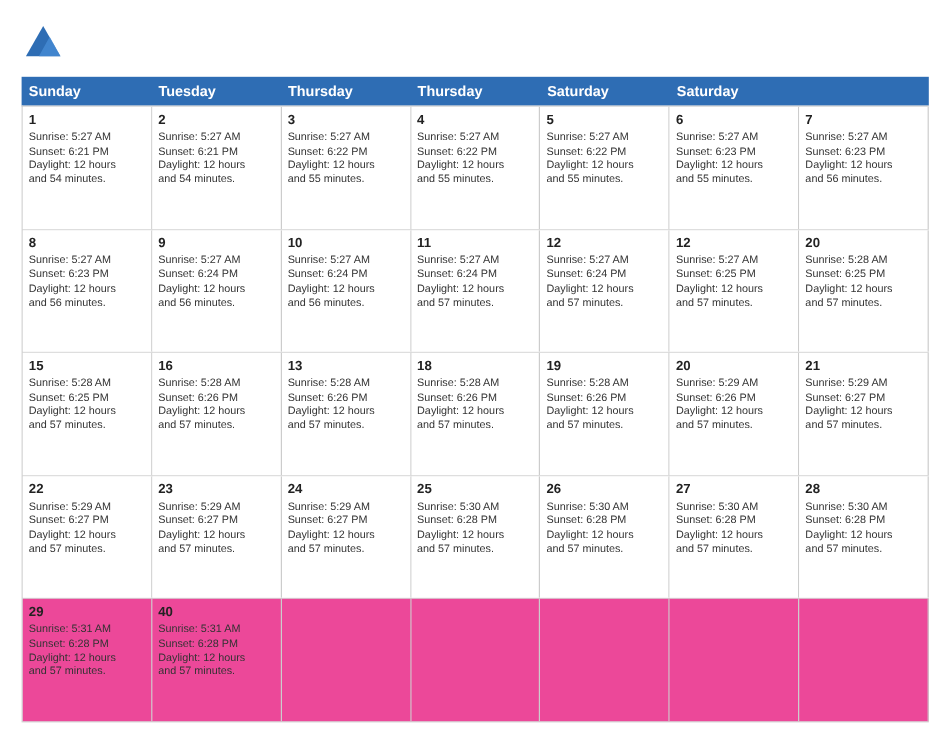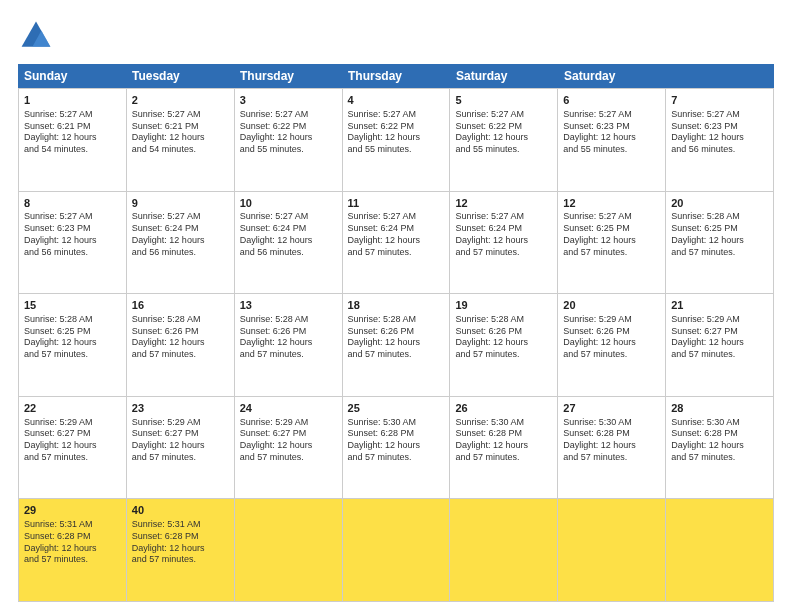--- a/index.html
+++ b/index.html
@@ -86,21 +86,21 @@
       padding: 4px 5px;
       font-size: 9.2px;
       line-height: 1.35;
       vertical-align: top;
       background: #fff;
     }
     .cal-cell.empty {
       background: #f5f5f5;
     }
     .cal-cell.last-row {
-      background: #fde047;
+      background: #ec4899;
     }
     .day-num {
       font-size: 11px;
       font-weight: bold;
       color: #222;
       display: block;
       margin-bottom: 1px;
     }
     .day-info {
       color: #333;

